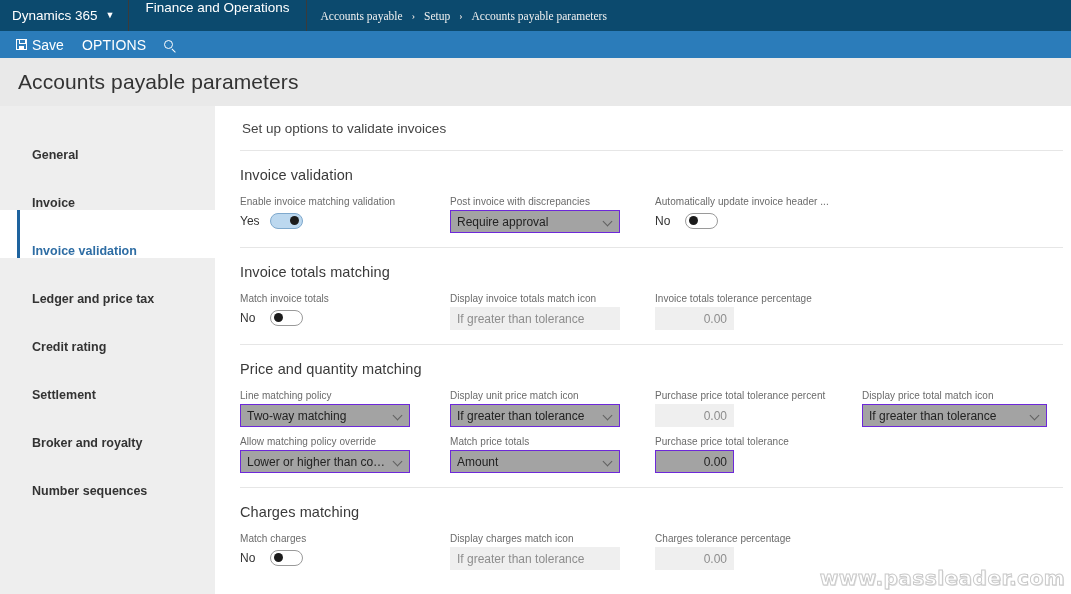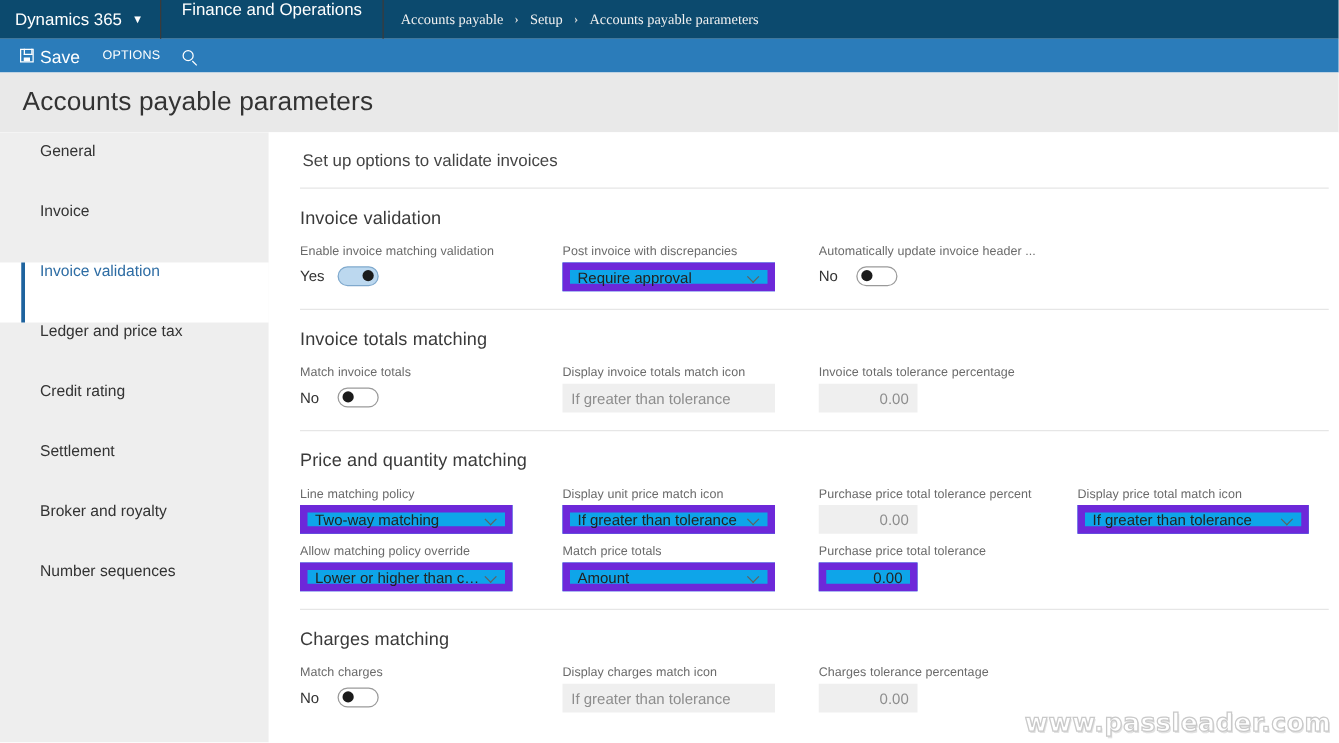--- a/index.html
+++ b/index.html
@@ -67,21 +67,21 @@
     color: #ffffff;
   }
   .cmd-item {
     display: flex; align-items: center;
     height: 100%;
     padding: 0 9px;
     font-size: 14px;
     white-space: nowrap;
     cursor: default;
   }
-  .cmd-item.opt { letter-spacing: .2px; font-size: 10px; justify-content: center; }
+  .cmd-item.opt { letter-spacing: .2px; font-size: 14px; justify-content: center; }
   .save-ico {
     width: 11px; height: 11px;
     border: 1.3px solid #ffffff;
     margin-right: 5px;
     position: relative;
     flex: none;
   }
   .save-ico:before {
     content: "";
     position: absolute;
@@ -139,27 +139,28 @@
   .sidebar {
     width: 215px;
     flex: none;
     background: #eeeeee;
     padding-top: 8px;
     position: relative;
   }
   .nav-item {
     height: 48px;
     display: flex;
-    align-items: flex-start;
+    align-items: flex-end;
     padding-left: 32px;
     font-size: 12.5px;
     color: #333333;
     position: relative;
     cursor: default;
     white-space: nowrap;
+    font-weight: bold;
   }
   .nav-item.active {
     background: #ffffff;
     color: #2e6da4;
   }
   .nav-item.active:before {
     content: "";
     position: absolute;
     left: 17px; top: 0; bottom: 0;
     width: 3px;
@@ -248,22 +249,22 @@
   }
   .toggle.on {
     background: #bcd8ef;
     border-color: #7fa9cd;
   }
   .toggle.on .knob { left: auto; right: 3px; }
 
   
   .fld {
     height: 23px;
-    border: 6px solid #6d28d9;
-    background: #0ea5e9;
+    border: 1px solid #6d28d9;
+    background: #a3a3a3;
     display: flex;
     align-items: center;
     padding: 0 6px;
     font-size: 12px;
     color: #222222;
     position: relative;
     cursor: pointer;
   }
   .fld .val {
     flex: 1;

